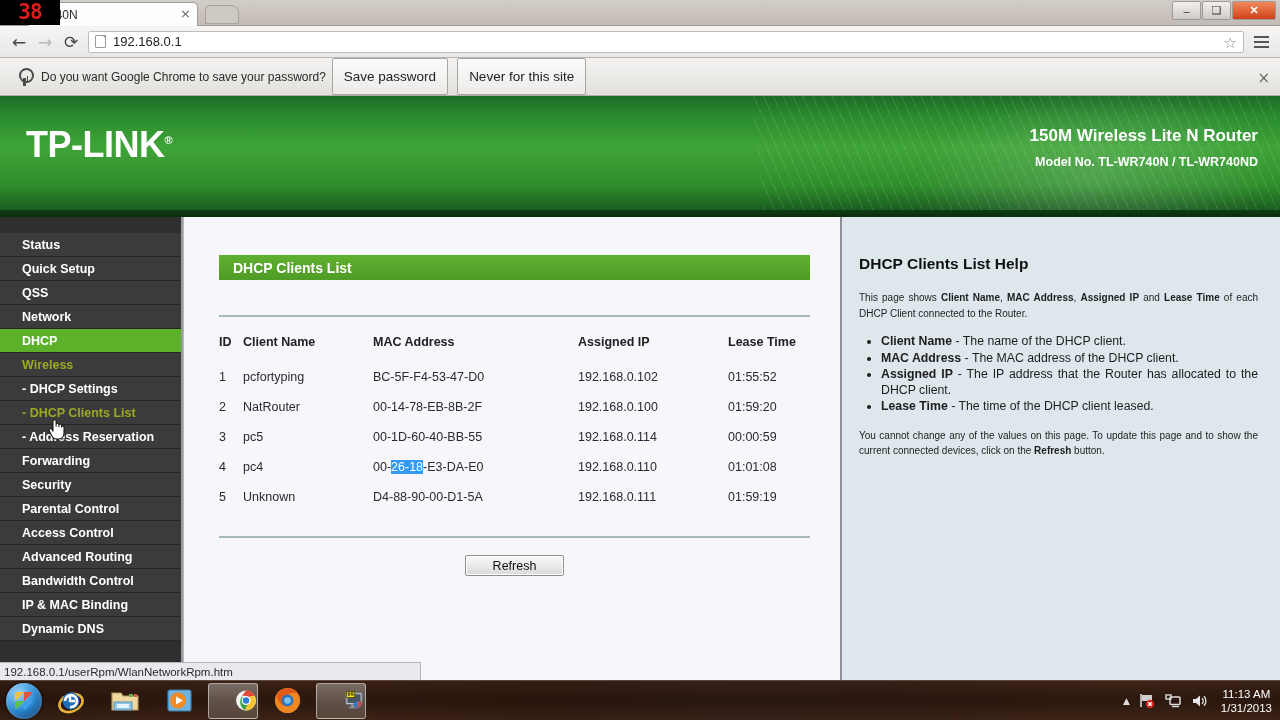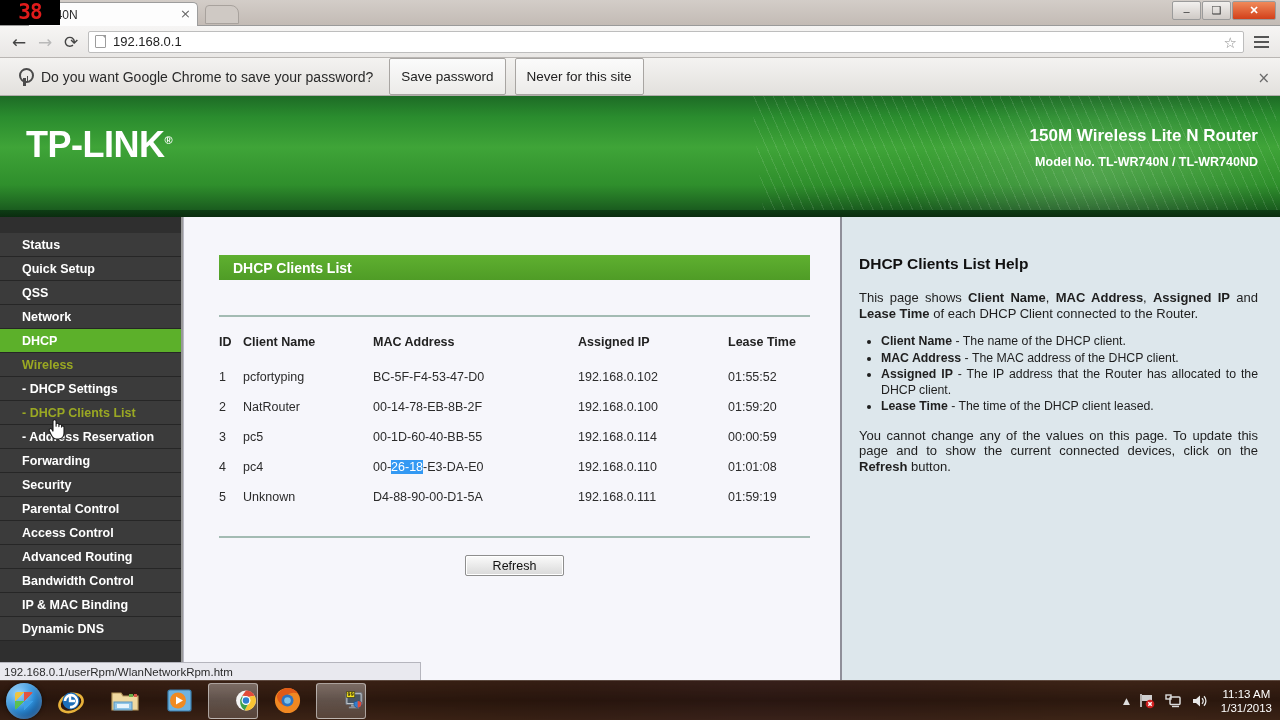--- a/index.html
+++ b/index.html
@@ -129,21 +129,21 @@
   }
   .key-icon::before {
     content:""; position:absolute; left:1px; top:0; width:11px; height:11px;
     border: 2.5px solid #4b4b4b; border-radius: 50%;
   }
   .key-icon::after {
     content:""; position:absolute; left:5px; top:10px; width:3px; height:8px;
     background:#4b4b4b;
     box-shadow: 3px -3px 0 -1px #4b4b4b;
   }
-  .infobar-text { font-size: 14px; color: #2a2a2a; margin-right: 16px; }
+  .infobar-text { font-size: 12px; color: #2a2a2a; margin-right: 6px; }
   .infobtn {
     height: 37px; padding: 0 11px; background: linear-gradient(180deg,#fbfbfb 0%,#ecebe9 100%);
     border: 1px solid #a8a5a2; border-radius: 2px;
     font-size: 13.5px; color: #222; display: flex; align-items: center;
     margin-right: 9px;
   }
   .infobar-close {
     position: absolute; right: 10px; top: 11px; color: #6b6b6b;
     font-size: 15px; font-family: "DejaVu Sans", sans-serif;
   }
@@ -241,21 +241,21 @@
   }
 
   
   .help {
     width: 440px; flex: none; background: #dde7ec;
     border-left: 2px solid #8f8f99;
     padding: 38px 22px 0 17px;
   }
   .help h2 { font-size: 15.5px; color: #111; font-weight: bold; margin-bottom: 17px; }
   .help p {
-    font-size: 13px; color: #1e1e1e; line-height: 15.5px;
+    font-size: 10px; color: #1e1e1e; line-height: 15.5px;
     text-align: justify; margin-bottom: 13px;
   }
   .help ul { margin: 0 0 13px 22px; }
   .help li {
     font-size: 12.3px; color: #1e1e1e; line-height: 15.5px;
     text-align: justify; margin-bottom: 1px;
   }
   .help b { font-weight: bold; }
 
   

